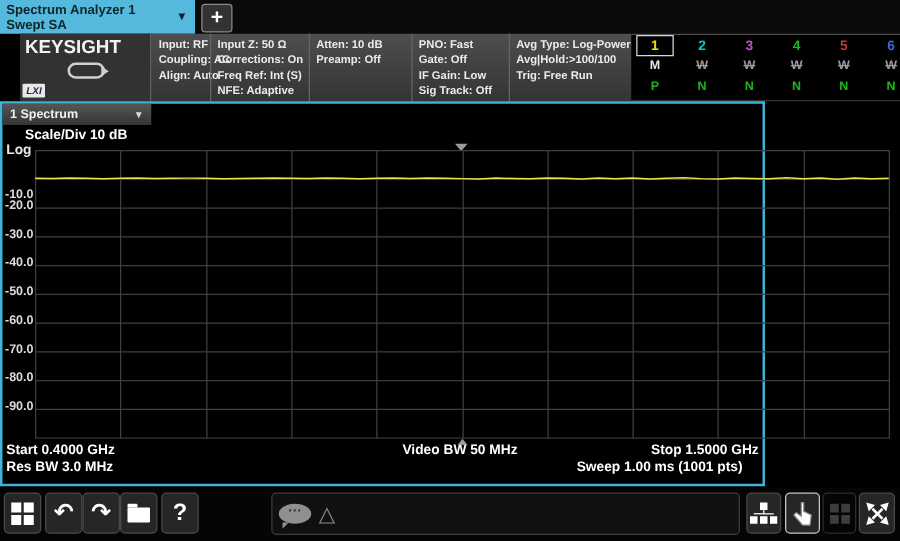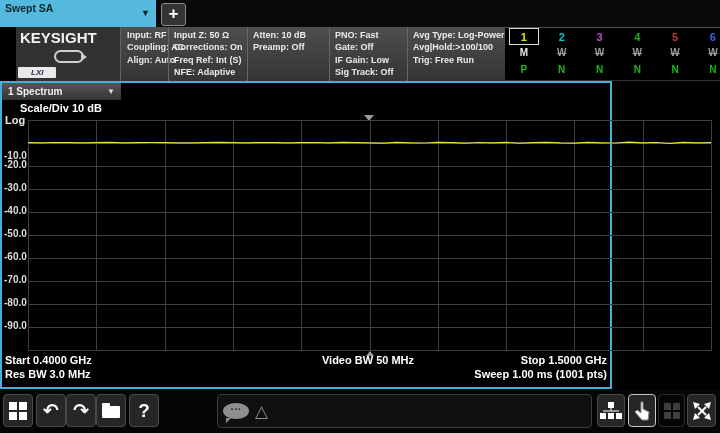--- a/index.html
+++ b/index.html
@@ -21,21 +21,21 @@
   
   .header{position:absolute;left:16px;top:27px;width:720px;height:54px;
     background:linear-gradient(#4e4e4e,#343434);}
   .brandblock{position:absolute;left:0;top:0;width:105px;height:54px;background:#323232;
     border-right:1px solid #616161;}
   .brand{position:absolute;left:4px;top:2px;font-size:15px;font-weight:bold;color:#f2f2f2;letter-spacing:0px;}
   .loop-icon{position:absolute;left:38px;top:23px;width:30px;height:13px;border:2px solid #cfcfcf;border-radius:7px;}
   .loop-icon:after{content:'';position:absolute;right:-5px;top:1px;width:0;height:0;
     border-left:6px solid #cfcfcf;border-top:4px solid transparent;border-bottom:4px solid transparent;}
   .lxi{position:absolute;left:2px;top:40px;background:#e9e9e9;color:#1d2b4e;font-size:8px;
-    font-weight:bold;font-style:italic;padding:1px 13px;border-radius:1px;}
+    font-weight:bold;font-style:italic;padding:1px 3px;border-radius:1px;}
   .setcols{position:absolute;left:106px;top:0;height:54px;display:flex;}
   .setcol{height:54px;padding:2px 5px 0 5px;border-left:1px solid #666;color:#ececec;cursor:pointer;}
   .setcol:first-child{border-left:none;}
   .setcol .ln{font-size:9px;font-weight:bold;line-height:12.4px;white-space:nowrap;}
   .c1{width:46px;}.c2{width:79px;}.c3{width:82px;}.c4{width:78px;}.c5{width:97px;}
 
   
   .tracetable{position:absolute;left:489px;top:1px;width:227px;height:52px;background:#000;display:flex;}
   .trc{width:37.8px;height:52px;text-align:center;cursor:pointer;}
   .trc .num{font-size:11px;font-weight:bold;height:17px;line-height:16px;margin:0 4px;border:1px solid transparent;}
@@ -88,20 +88,21 @@
   .dimgrid{display:grid;grid-template-columns:7px 7px;grid-template-rows:7px 7px;gap:2px;}
   .dimgrid span{background:#3d3d3d;}
 </style>
 </head>
 <body>
 
 <div id="screen">
 
   <div class="tabbar">
     <div class="app-tab">
+      <div class="l1">Spectrum Analyzer 1</div>
       <div class="l2">Swept SA</div>
       <div class="caret">▼</div>
     </div>
     <div class="add-btn">+</div>
   </div>
 
   <div class="header">
     <div class="brandblock">
       <div class="brand">KEYSIGHT</div>
       <div class="loop-icon"></div>
@@ -213,21 +214,21 @@
         <div class="ylab" style="top: 168px;">-60.0</div>
         <div class="ylab" style="top: 191px;">-70.0</div>
         <div class="ylab" style="top: 214px;">-80.0</div>
         <div class="ylab" style="top: 237px;">-90.0</div>
       </div>
 
     <div class="ann r1" style="left:3px;">Start 0.4000 GHz</div>
     <div class="ann r1" style="left:166px;width:400px;text-align:center;">Video BW 50 MHz</div>
     <div class="ann r1" style="right:3px;">Stop 1.5000 GHz</div>
     <div class="ann r2" style="left:3px;">Res BW 3.0 MHz</div>
-    <div class="ann r2" style="right:3px;">Sweep 1.00 ms (1001 pts)</div>
+    <div class="ann r2" style="right:16px;">Sweep 1.00 ms (1001 pts)</div>
     <div class="vbw-marker"></div>
   </div>
 
   <div class="toolbar">
     <div class="tbtn" style="left:3px;">
       <span class="winlogo">
           <span></span>
           <span></span>
           <span></span>
           <span></span>

